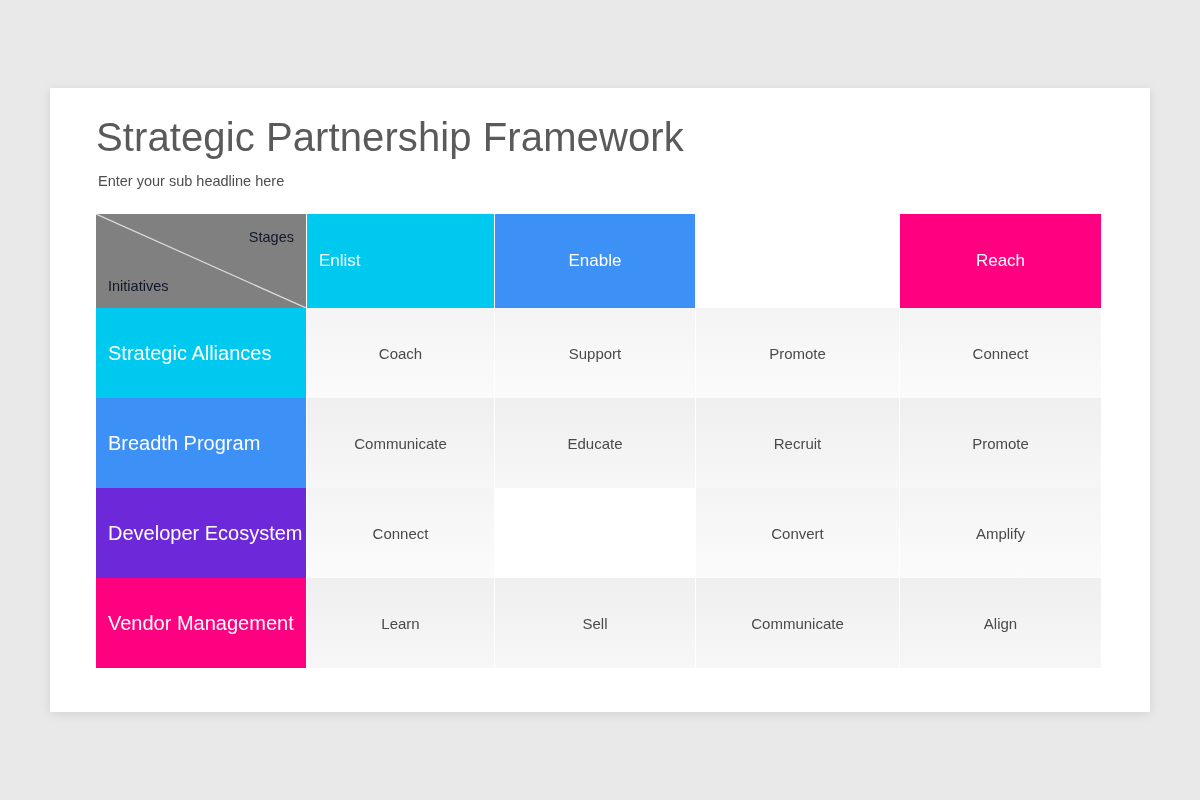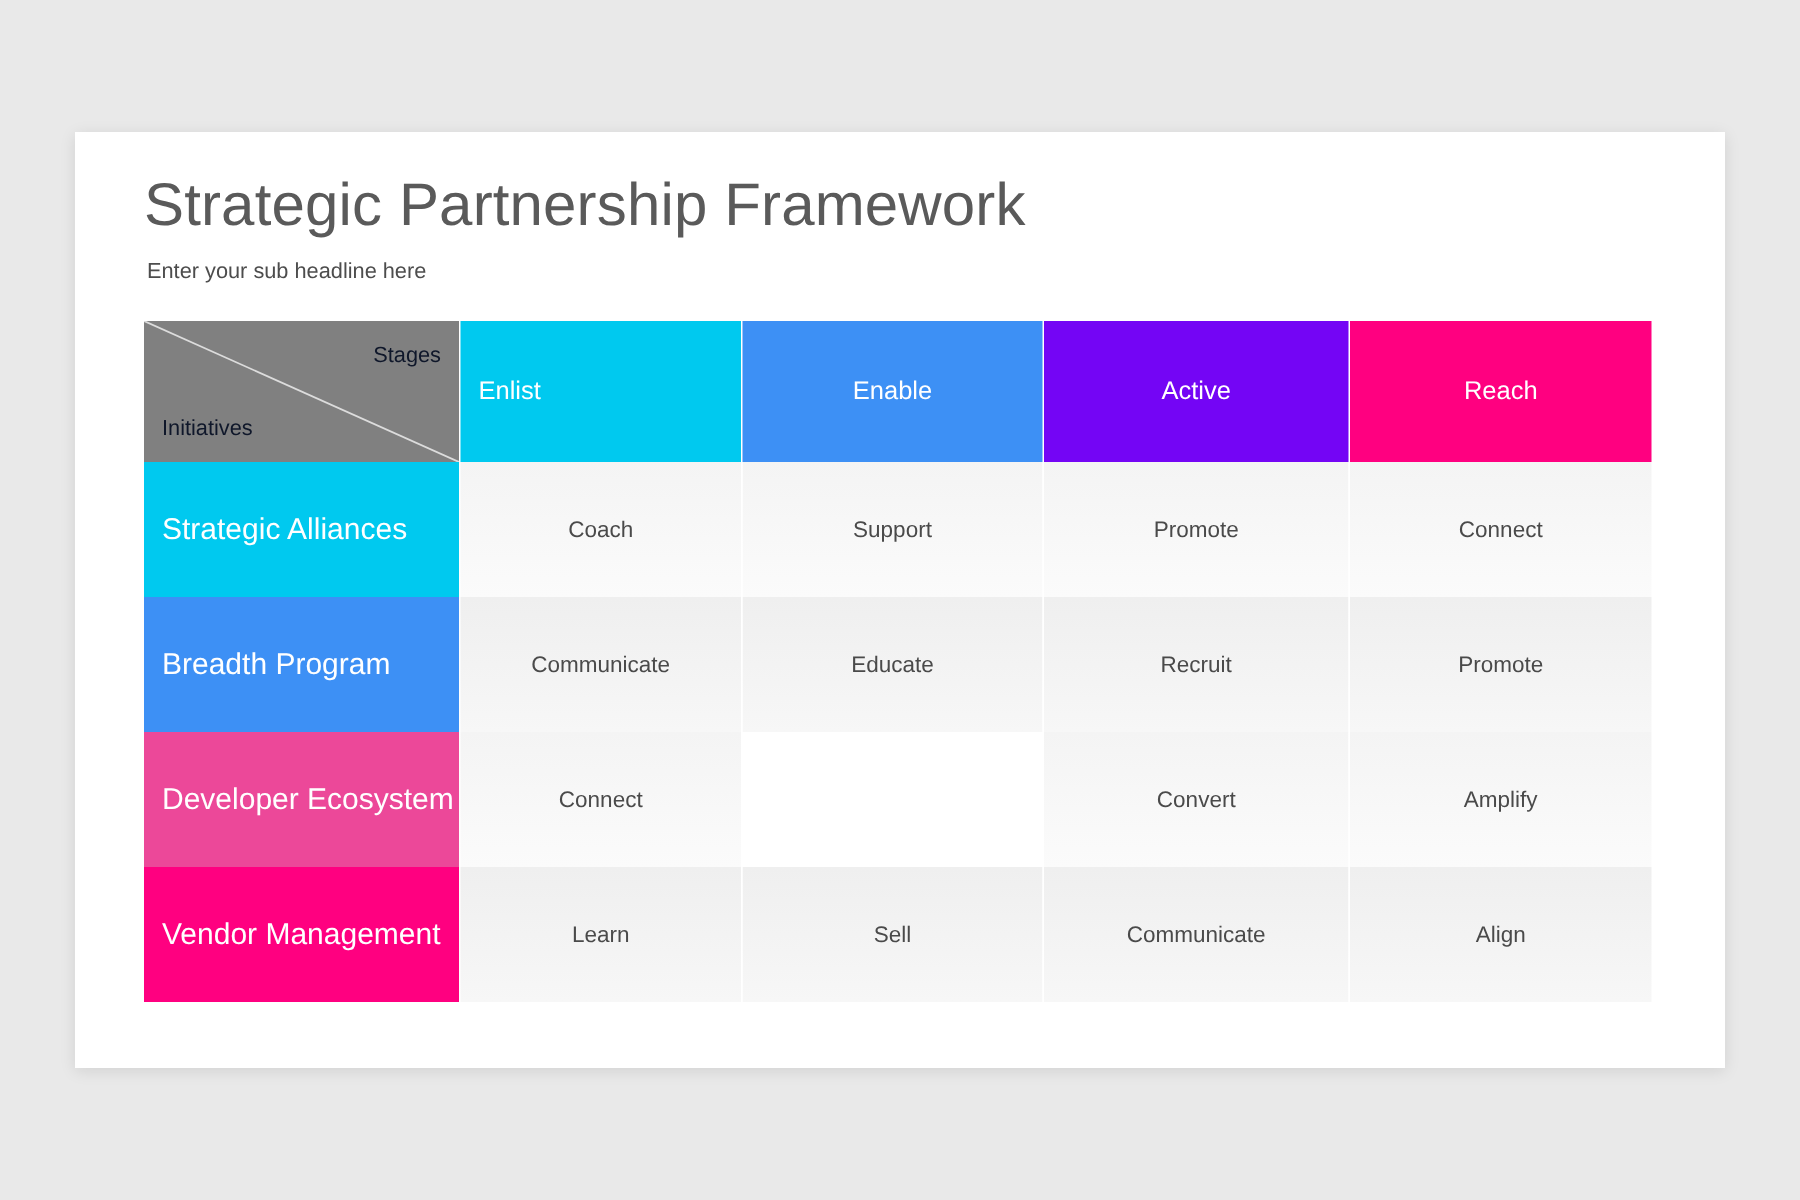--- a/index.html
+++ b/index.html
@@ -141,26 +141,25 @@
     <div id="corner-cell">
       <svg id="corner-diagonal" viewBox="0 0 210 94" preserveAspectRatio="none">
         <line x1="0" y1="0" x2="210" y2="94"></line>
       </svg>
       <span id="corner-stages" class="corner-label">Stages</span>
       <span id="corner-initiatives" class="corner-label">Initiatives</span>
     </div>
 
     <div class="head-cell left" style="left:211px; width:187px; background:#00c9ef;">Enlist</div>
     <div class="head-cell center" style="left:399px; width:200px; background:#3d90f5;">Enable</div>
-    <div class="head-cell center" style="left:600px; width:203px; background:#7405f5;">Active</div>
     <div class="head-cell center" style="left:804px; width:201px; background:#ff0080;">Reach</div>
 
     <div class="row-label" style="top:94px;  background:#00c9ef;">Strategic Alliances</div>
     <div class="row-label" style="top:184px; background:#3d90f5;">Breadth Program</div>
-    <div class="row-label" style="top:274px; background:#ec4899;">Developer Ecosystem</div>
+    <div class="row-label" style="top:274px; background:#6d28d9;">Developer Ecosystem</div>
     <div class="row-label" style="top:364px; background:#ff0080;">Vendor Management</div>
 
     <div class="body-cell shade-a" style="left:211px; top:94px; width:187px;">Coach</div>
     <div class="body-cell shade-a" style="left:399px; top:94px; width:200px;">Support</div>
     <div class="body-cell shade-a" style="left:600px; top:94px; width:203px;">Promote</div>
     <div class="body-cell shade-a" style="left:804px; top:94px; width:201px;">Connect</div>
 
     <div class="body-cell shade-b" style="left:211px; top:184px; width:187px;">Communicate</div>
     <div class="body-cell shade-b" style="left:399px; top:184px; width:200px;">Educate</div>
     <div class="body-cell shade-b" style="left:600px; top:184px; width:203px;">Recruit</div>

